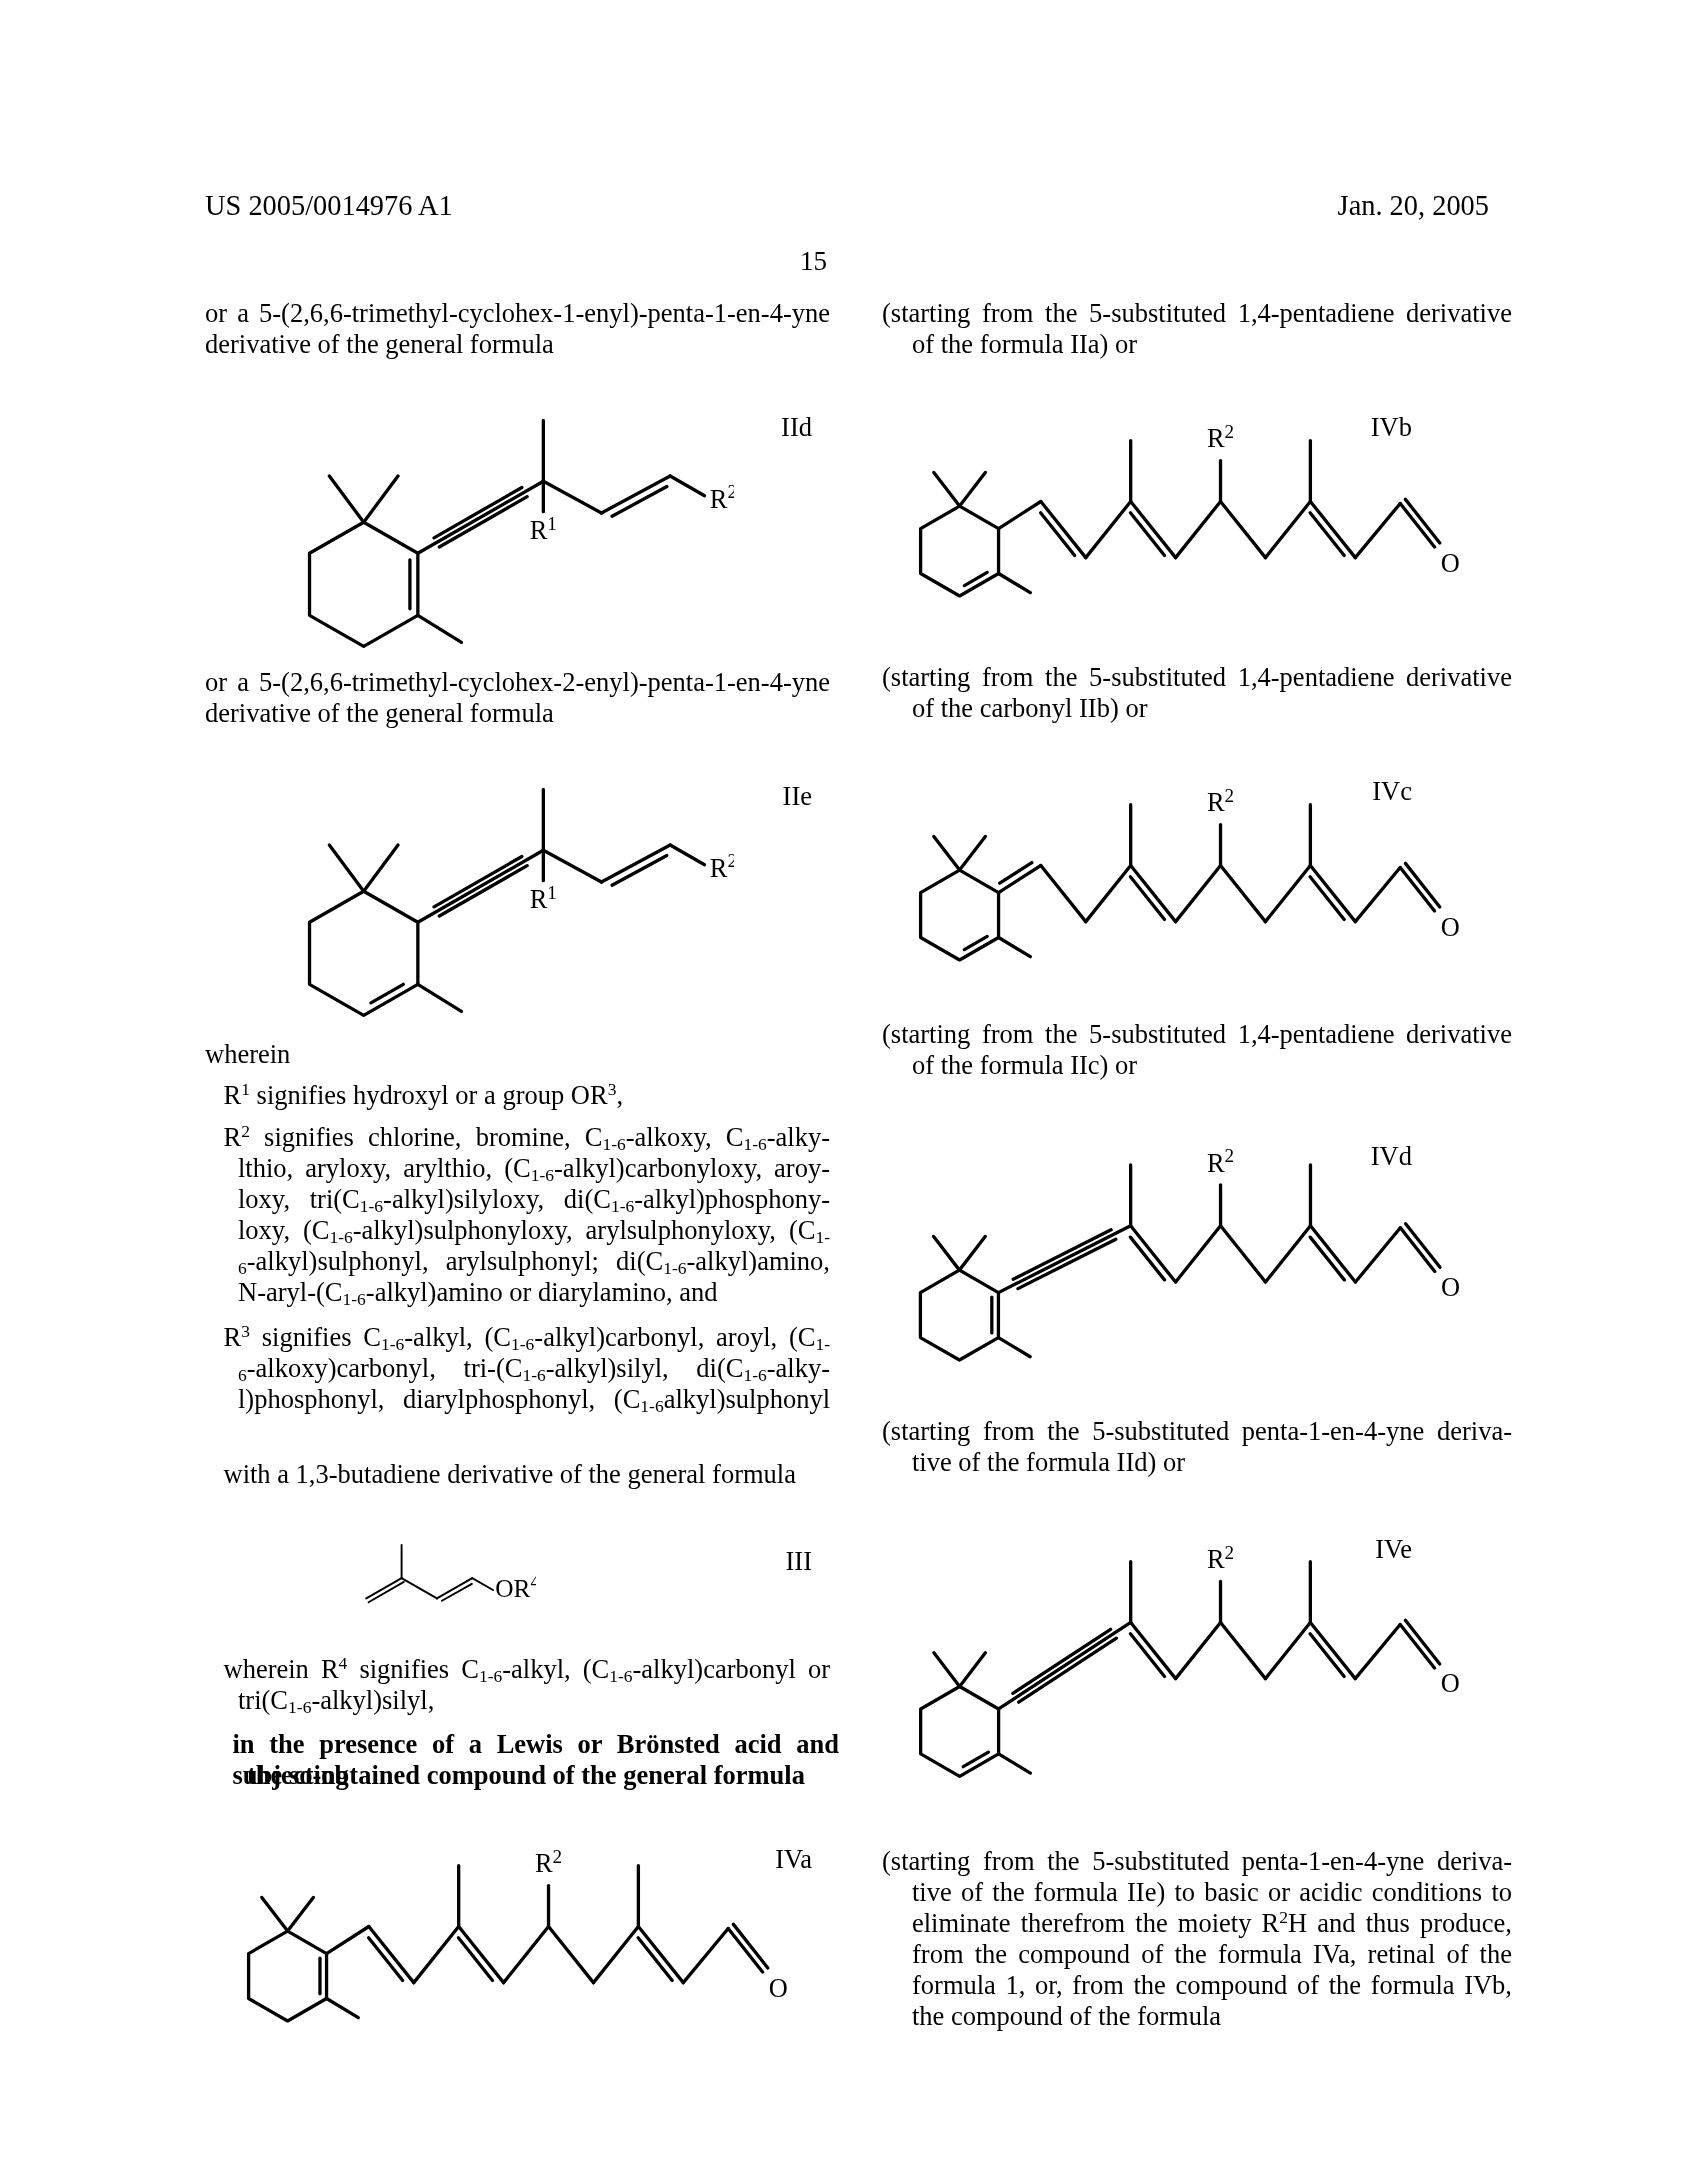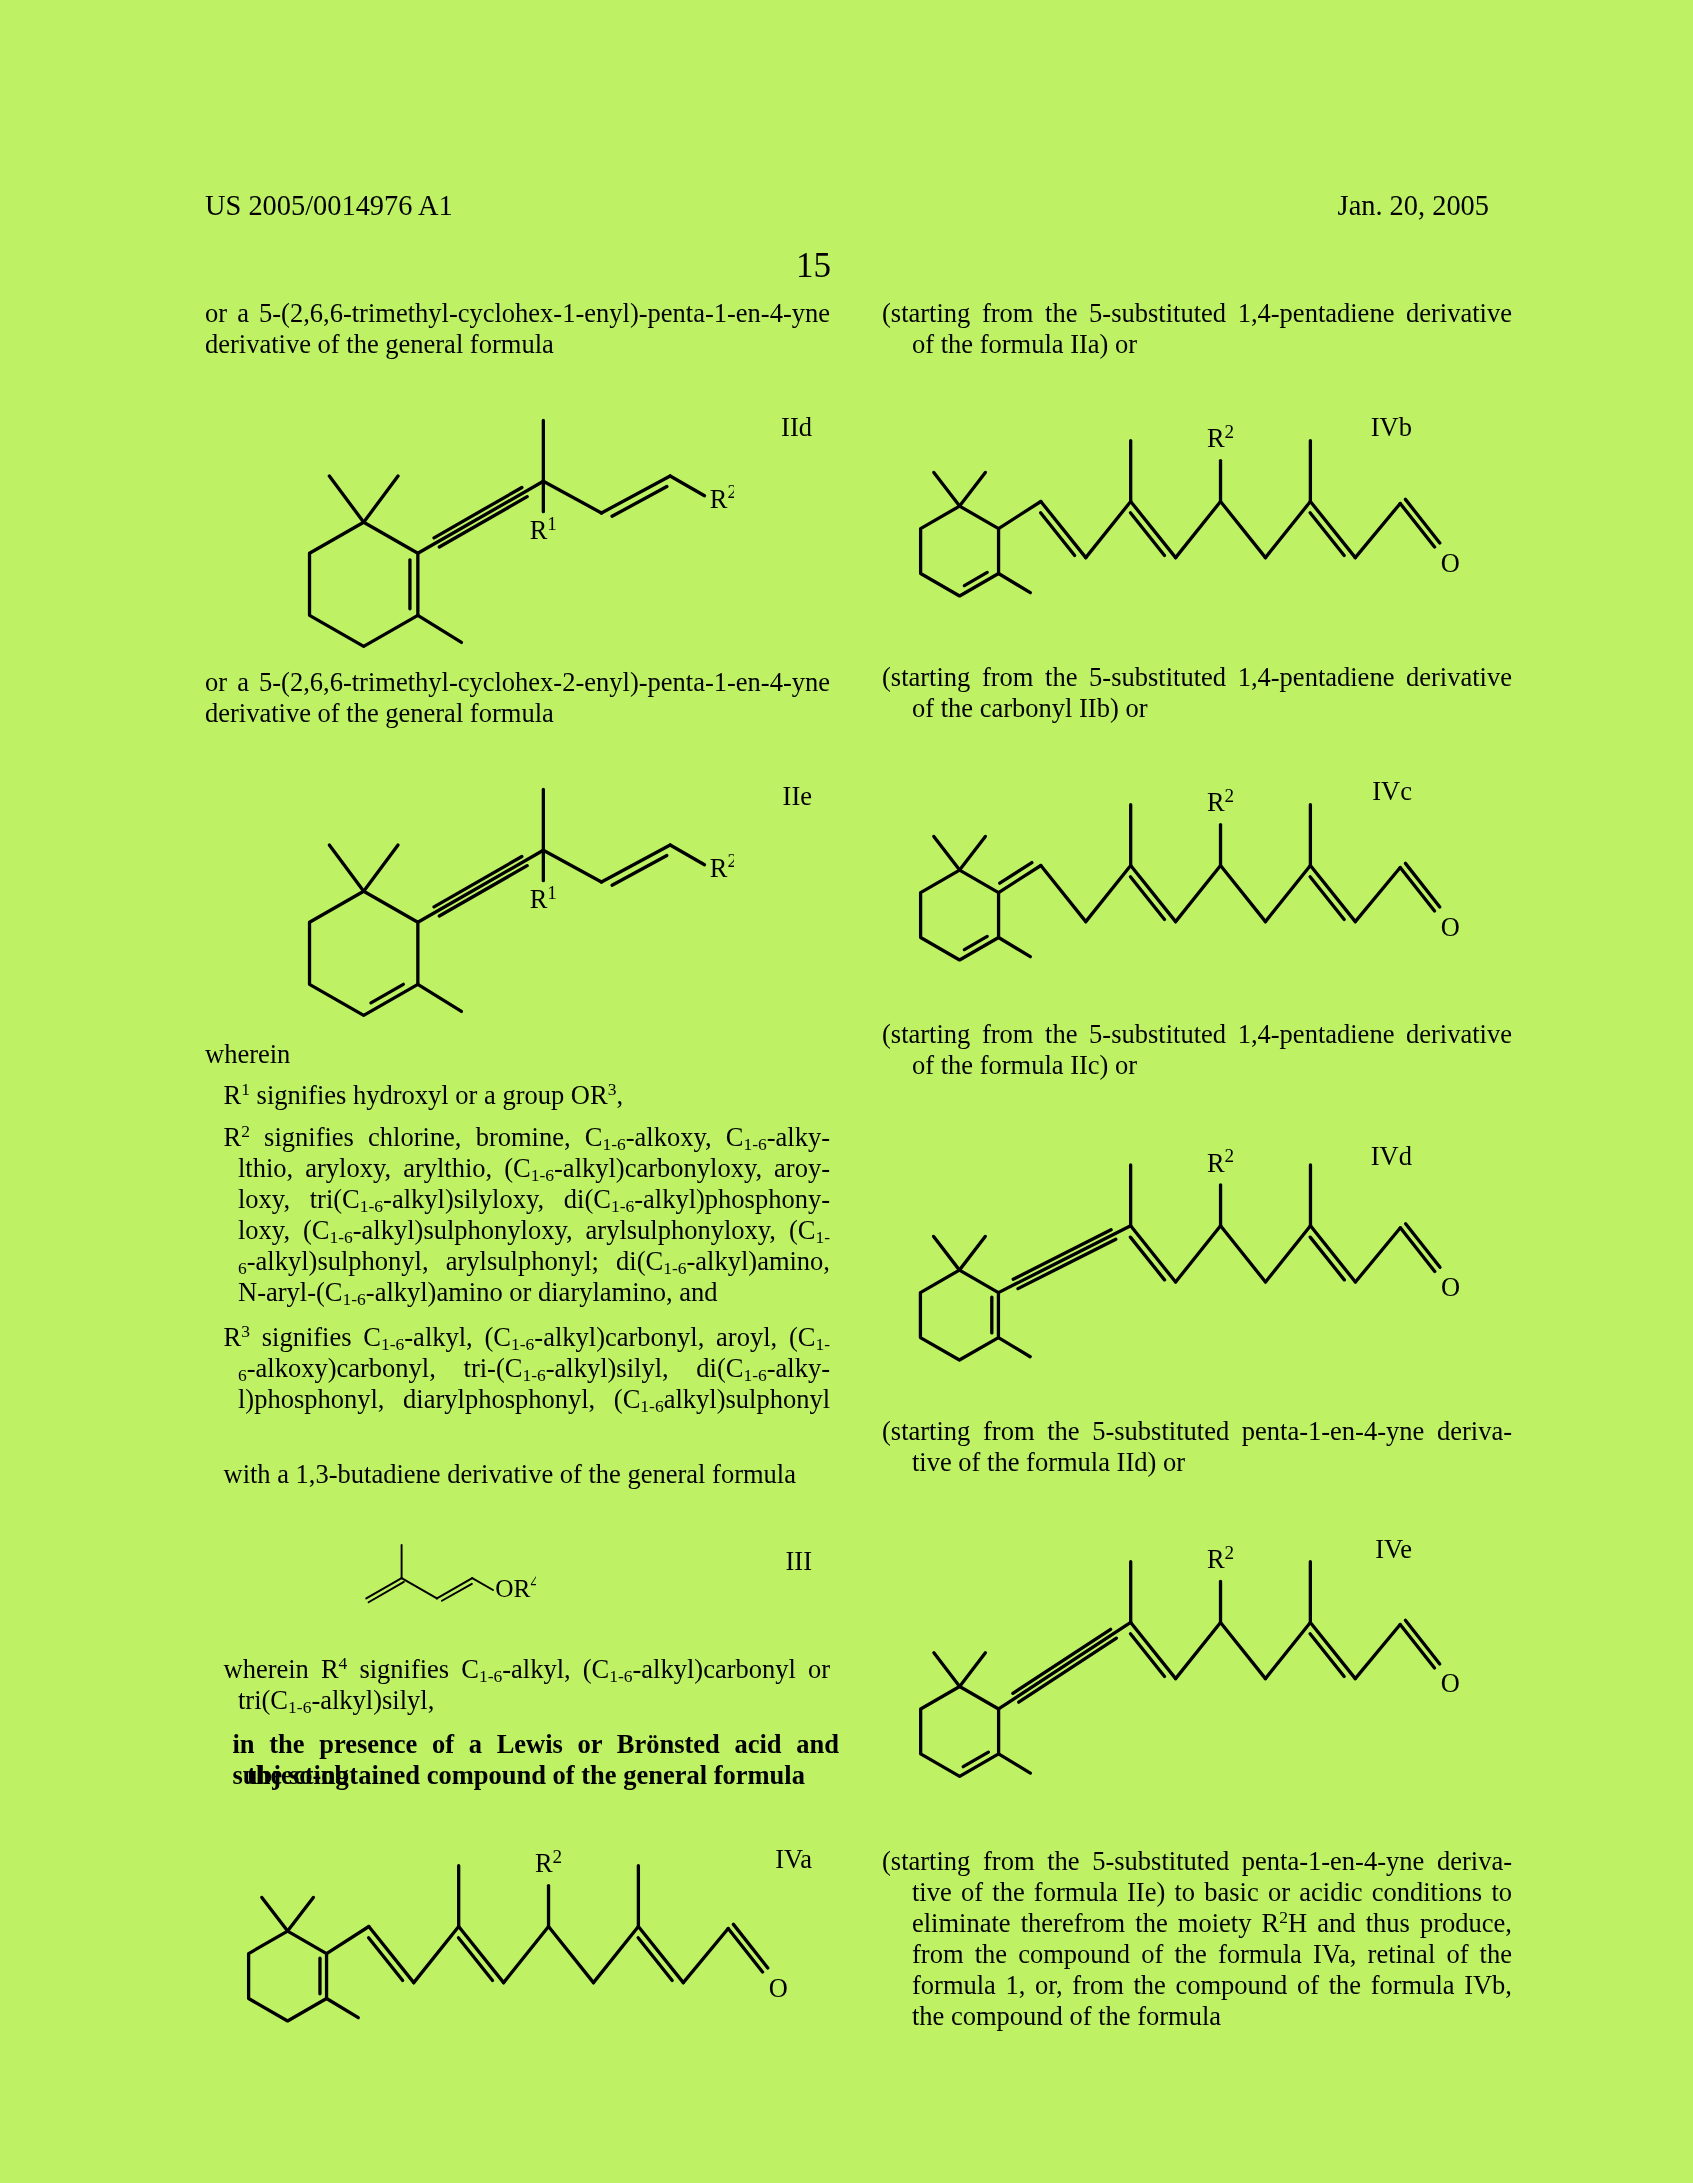--- a/index.html
+++ b/index.html
@@ -1,23 +1,23 @@
 <!DOCTYPE html>
 <html style="font-size:10.6px"><head>
 <meta charset="utf-8">
 <style>
   html,body{margin:0;padding:0;background:#e8e8e8;}
   .page{
-    position:relative;width:1694px;height:2183px;background:#bef264;
+    position:relative;width:1694px;height:2183px;background:#ffffff;
     font-family:"Liberation Serif","DejaVu Serif",serif;color:#000;
     overflow:hidden;
   }
   .abs{position:absolute;}
   .hdr{font-size:28.4px;line-height:33px;white-space:nowrap;}
-  .pgnum{font-size:35px;text-align:center;}
+  .pgnum{font-size:27px;text-align:center;}
   .par{position:absolute;}
   .line{font-size:26.5px;line-height:31px;height:31px;overflow:visible;}
   .j{text-align:justify;text-align-last:justify;}
   .line sub{font-size:66%;vertical-align:-0.22em;line-height:0;}
   .line sup{font-size:66%;vertical-align:0.5em;line-height:0;}
   .i28{padding-left:18.5px;}
   .i50{padding-left:33px;}
   .i45{padding-left:30px;}
   .flabel{position:absolute;width:132px;text-align:right;font-size:26.5px;line-height:29px;margin-top:32px;}
   svg{position:absolute;}

